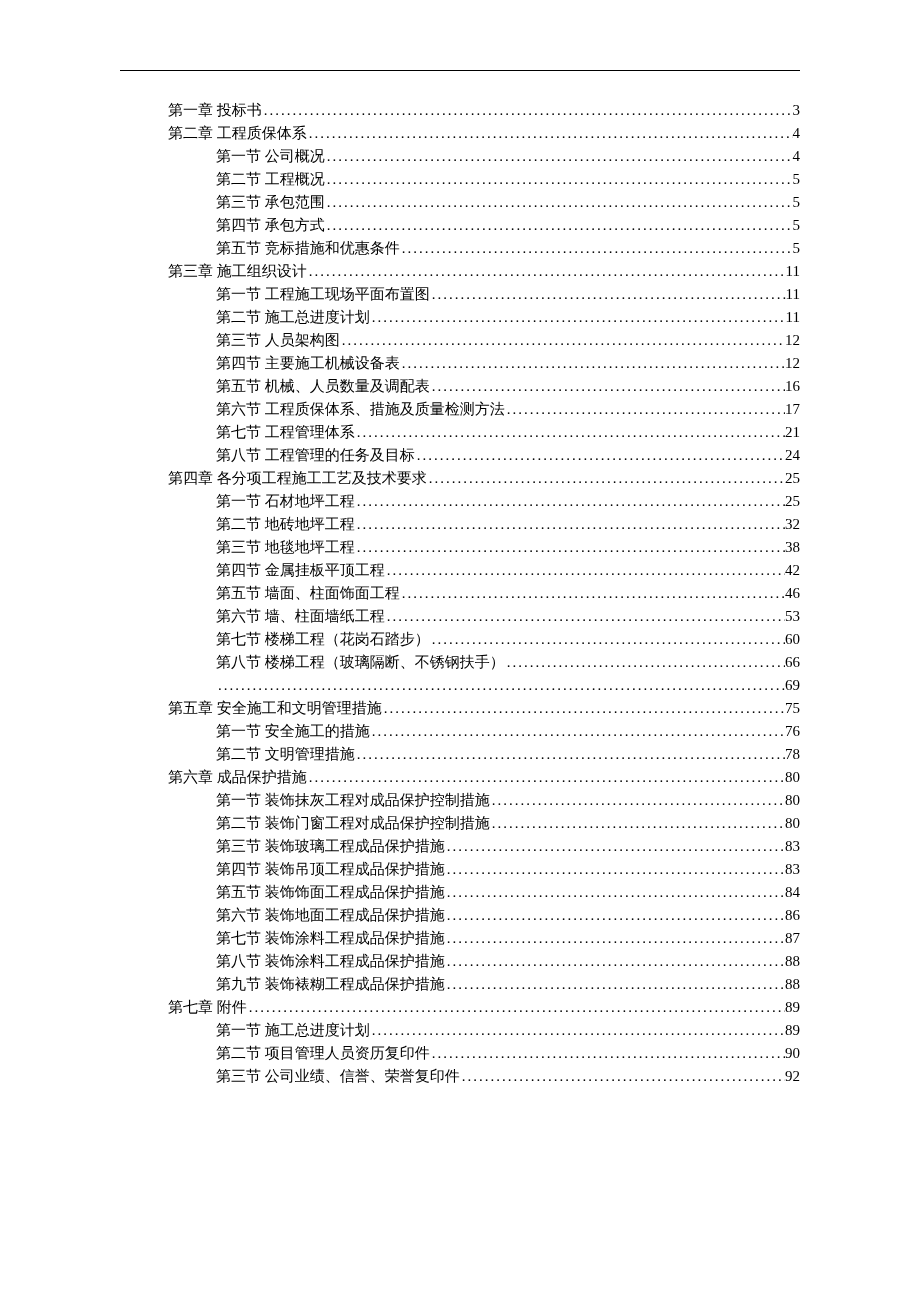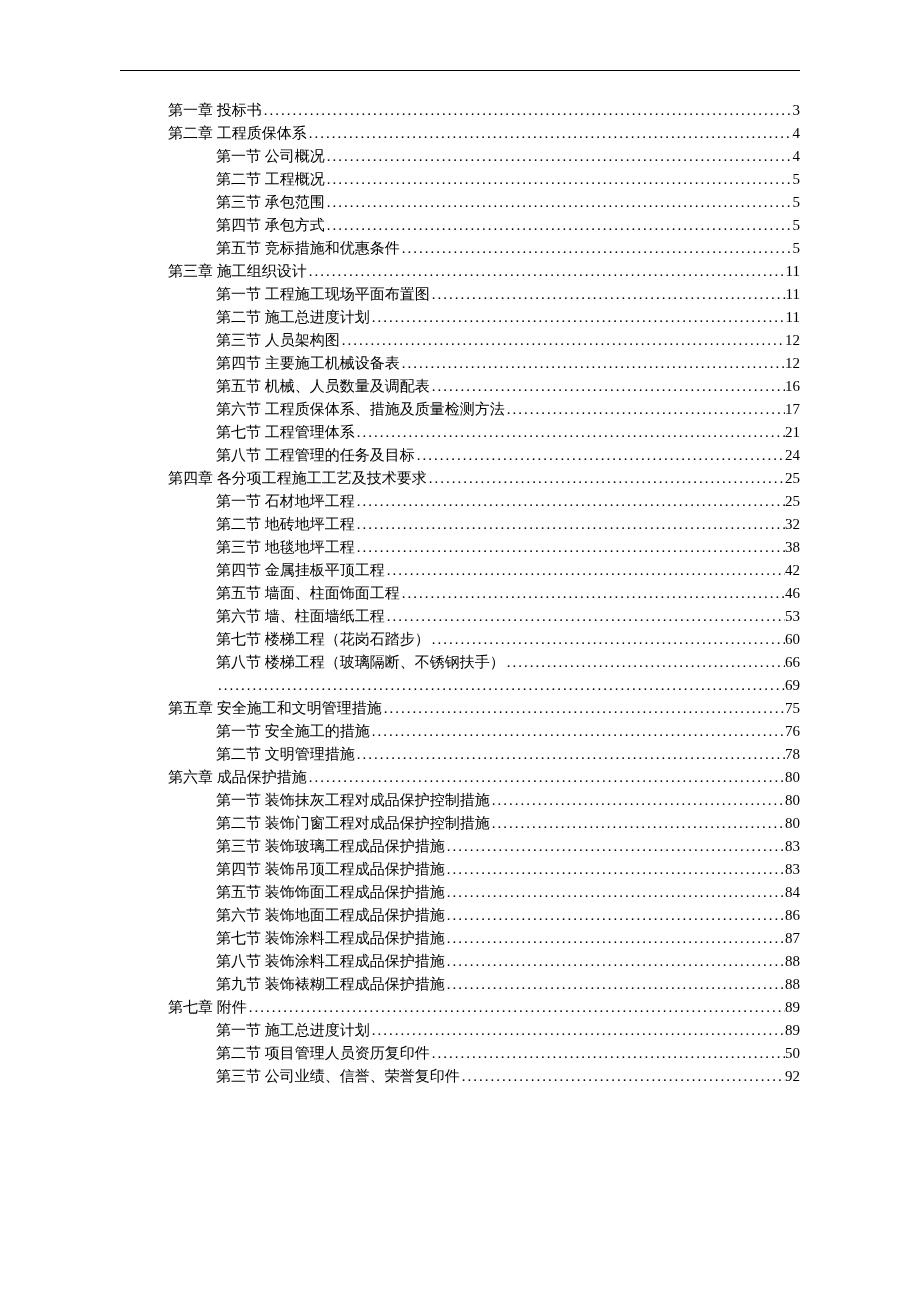--- a/index.html
+++ b/index.html
@@ -260,21 +260,21 @@
         <span class="toc-page">89</span>
       </div>
       <div class="toc-row level-1">
         <span class="toc-label">第一节 施工总进度计划</span>
         <span class="toc-dots"></span>
         <span class="toc-page">89</span>
       </div>
       <div class="toc-row level-1">
         <span class="toc-label">第二节 项目管理人员资历复印件</span>
         <span class="toc-dots"></span>
-        <span class="toc-page">50</span>
+        <span class="toc-page">90</span>
       </div>
       <div class="toc-row level-1">
         <span class="toc-label">第三节 公司业绩、信誉、荣誉复印件</span>
         <span class="toc-dots"></span>
         <span class="toc-page">92</span>
       </div>
     </div>
 </div>
 
 </body></html>

